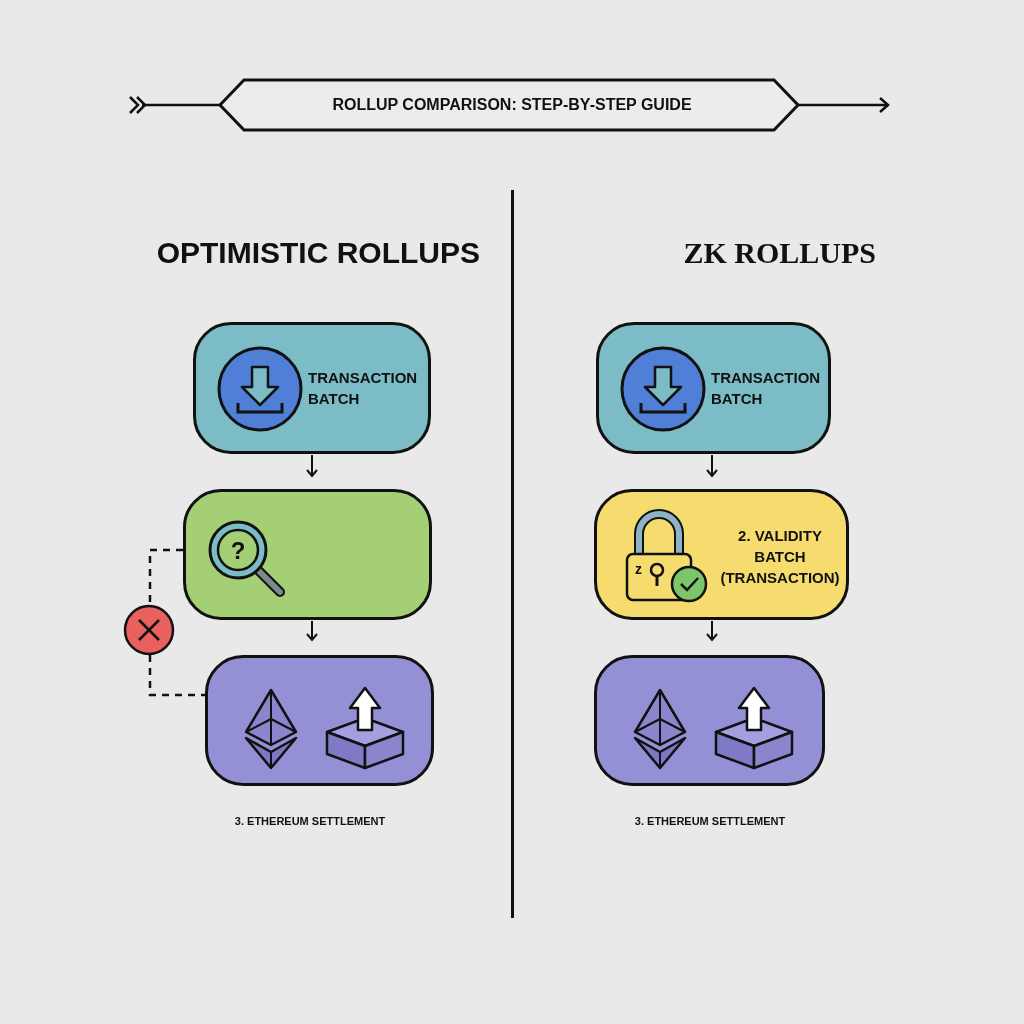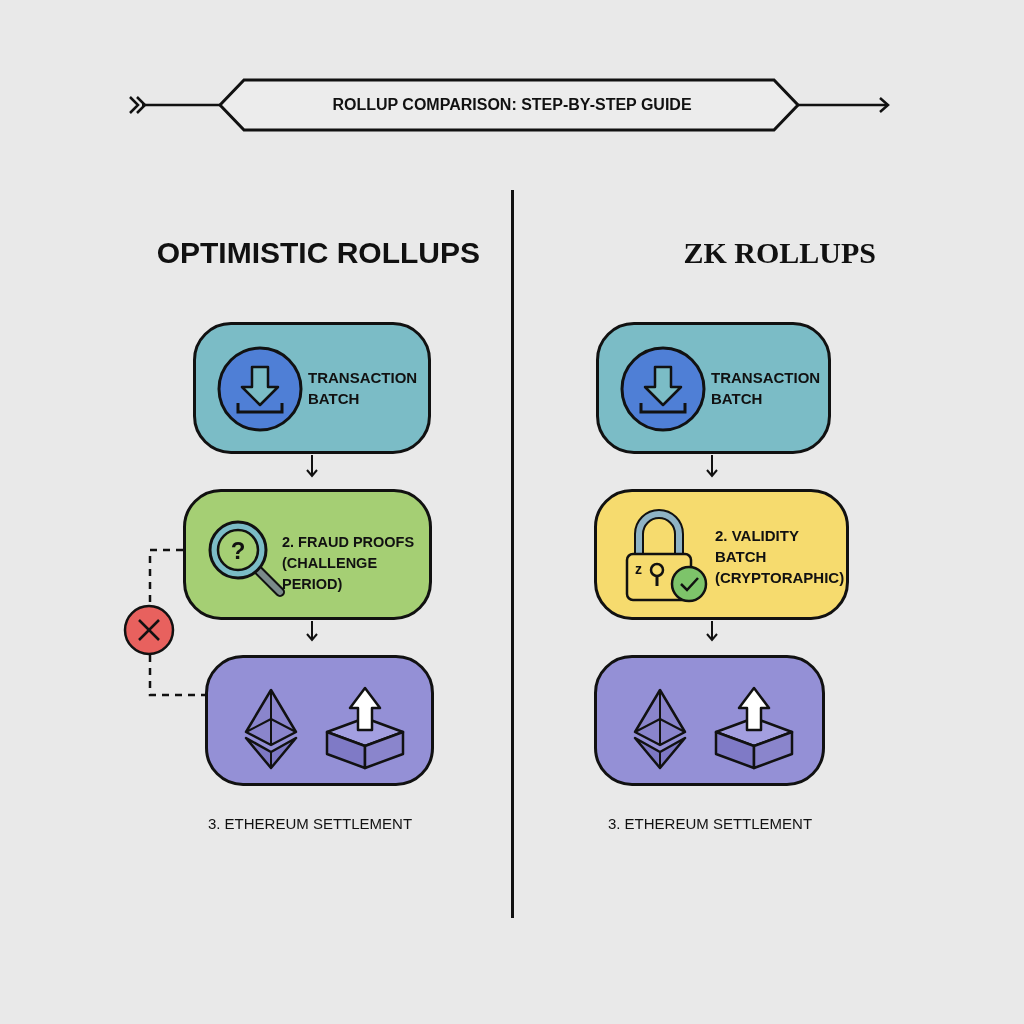--- a/index.html
+++ b/index.html
@@ -4,21 +4,21 @@
 <style>
   html, body { margin:0; padding:0; }
   body { width:1024px; height:1024px; background:#e9e9e9; position:relative; overflow:hidden;
          font-family:"Liberation Sans", "DejaVu Sans", sans-serif; color:#111; }
   .abs { position:absolute; }
   .title-text { position:absolute; left:0; right:0; top:0; bottom:0; display:flex; align-items:center; justify-content:center;
                 font-weight:bold; font-size:16px; letter-spacing:0px; }
   .heading { font-weight:bold; font-size:30px; text-align:right; }
   .box { position:absolute; border:3px solid #111; border-radius:38px; box-sizing:border-box; }
   .box-label { position:absolute; font-weight:bold; font-size:15px; line-height:21px; text-align:left; color:#111; }
-  .step-caption { position:absolute; font-weight:normal; font-size:15px; text-align:center; }
+  .step-caption { position:absolute; font-weight:bold; font-size:11px; text-align:center; }
   svg { overflow:visible; }
 </style>
 </head>
 <body>
 
 <div class="abs" style="left:128px;top:76px;width:768px;height:58px;">
   <svg width="768" height="58">
 
     <polyline points="2,21 10,29 2,37" fill="none" stroke="#111" stroke-width="2.5"></polyline>
     <polyline points="9,21 17,29 9,37" fill="none" stroke="#111" stroke-width="2.5"></polyline>
@@ -54,24 +54,20 @@
 </svg>
 
 <div class="box" style="left:183px;top:489px;width:249px;height:131px;background:#a5cf74;">
   <svg class="abs" style="left:20px;top:28px;" width="90" height="80">
     <line x1="50" y1="48" x2="74" y2="72" stroke="#111" stroke-width="10" stroke-linecap="round"></line>
     <line x1="50" y1="48" x2="74" y2="72" stroke="#7a8a8a" stroke-width="6" stroke-linecap="round"></line>
     <circle cx="32" cy="30" r="28" fill="#7bbcc6" stroke="#111" stroke-width="3"></circle>
     <circle cx="32" cy="30" r="20" fill="#a5cf74" stroke="#111" stroke-width="2.5"></circle>
     <text x="32" y="39" text-anchor="middle" font-family="Liberation Sans, sans-serif" font-weight="bold" font-size="24" fill="#111">?</text>
   </svg>
-  <div class="box-label" style="left:96px;top:40px;width:150px;font-size:14.5px;">
-    <div>2. FRAUD PROOFS</div>
-    <div>(CHALLENGE PERIOD)</div>
-  </div>
 </div>
 <svg class="abs" style="left:304px;top:621px;" width="16" height="24">
   <line x1="8" y1="0" x2="8" y2="18" stroke="#111" stroke-width="2"></line>
   <polyline points="3,13 8,19 13,13" fill="none" stroke="#111" stroke-width="2"></polyline>
 </svg>
 
 <svg class="abs" style="left:120px;top:545px;" width="90" height="160">
   <polyline points="63,5 30,5 30,58" fill="none" stroke="#111" stroke-width="2.5" stroke-dasharray="7,6"></polyline>
   <polyline points="30,110 30,150 86,150" fill="none" stroke="#111" stroke-width="2.5" stroke-dasharray="7,6"></polyline>
 </svg>
@@ -118,24 +114,24 @@
   <svg class="abs" style="left:24px;top:20px;" width="100" height="92">
     <path d="M18,42 L18,22 A20,20 0 0 1 58,22 L58,42" fill="none" stroke="#111" stroke-width="10"></path>
     <path d="M18,42 L18,22 A20,20 0 0 1 58,22 L58,42" fill="none" stroke="#8fb3c4" stroke-width="6"></path>
     <rect x="6" y="42" width="64" height="46" rx="6" fill="#f6db6e" stroke="#111" stroke-width="2.5"></rect>
     <text x="14" y="62" font-family="Liberation Sans, sans-serif" font-weight="bold" font-size="14" fill="#111">z</text>
     <circle cx="36" cy="58" r="6" fill="none" stroke="#111" stroke-width="2.5"></circle>
     <line x1="36" y1="64" x2="36" y2="74" stroke="#111" stroke-width="3"></line>
     <circle cx="68" cy="72" r="17" fill="#7dc46a" stroke="#111" stroke-width="2.5"></circle>
     <polyline points="60,72 66,78 77,66" fill="none" stroke="#111" stroke-width="2.5"></polyline>
   </svg>
-  <div class="box-label" style="left:118px;top:33px;width:130px;text-align:left;">
+  <div class="box-label" style="left:118px;top:33px;width:130px;text-align:center;">
     <div>2. VALIDITY</div>
     <div>BATCH</div>
-    <div>(CRYPTORAPHIC)</div>
+    <div>(TRANSACTION)</div>
   </div>
 </div>
 <svg class="abs" style="left:704px;top:621px;" width="16" height="24">
   <line x1="8" y1="0" x2="8" y2="18" stroke="#111" stroke-width="2"></line>
   <polyline points="3,13 8,19 13,13" fill="none" stroke="#111" stroke-width="2"></polyline>
 </svg>
 
 <div class="box" style="left:594px;top:655px;width:231px;height:131px;background:#9490d6;">
   <svg class="abs" style="left:35px;top:30px;" width="60" height="82">
     <polygon points="28,2 3,44 28,57 53,44" fill="#8a85cc" stroke="#111" stroke-width="2.5" stroke-linejoin="round"></polygon>

